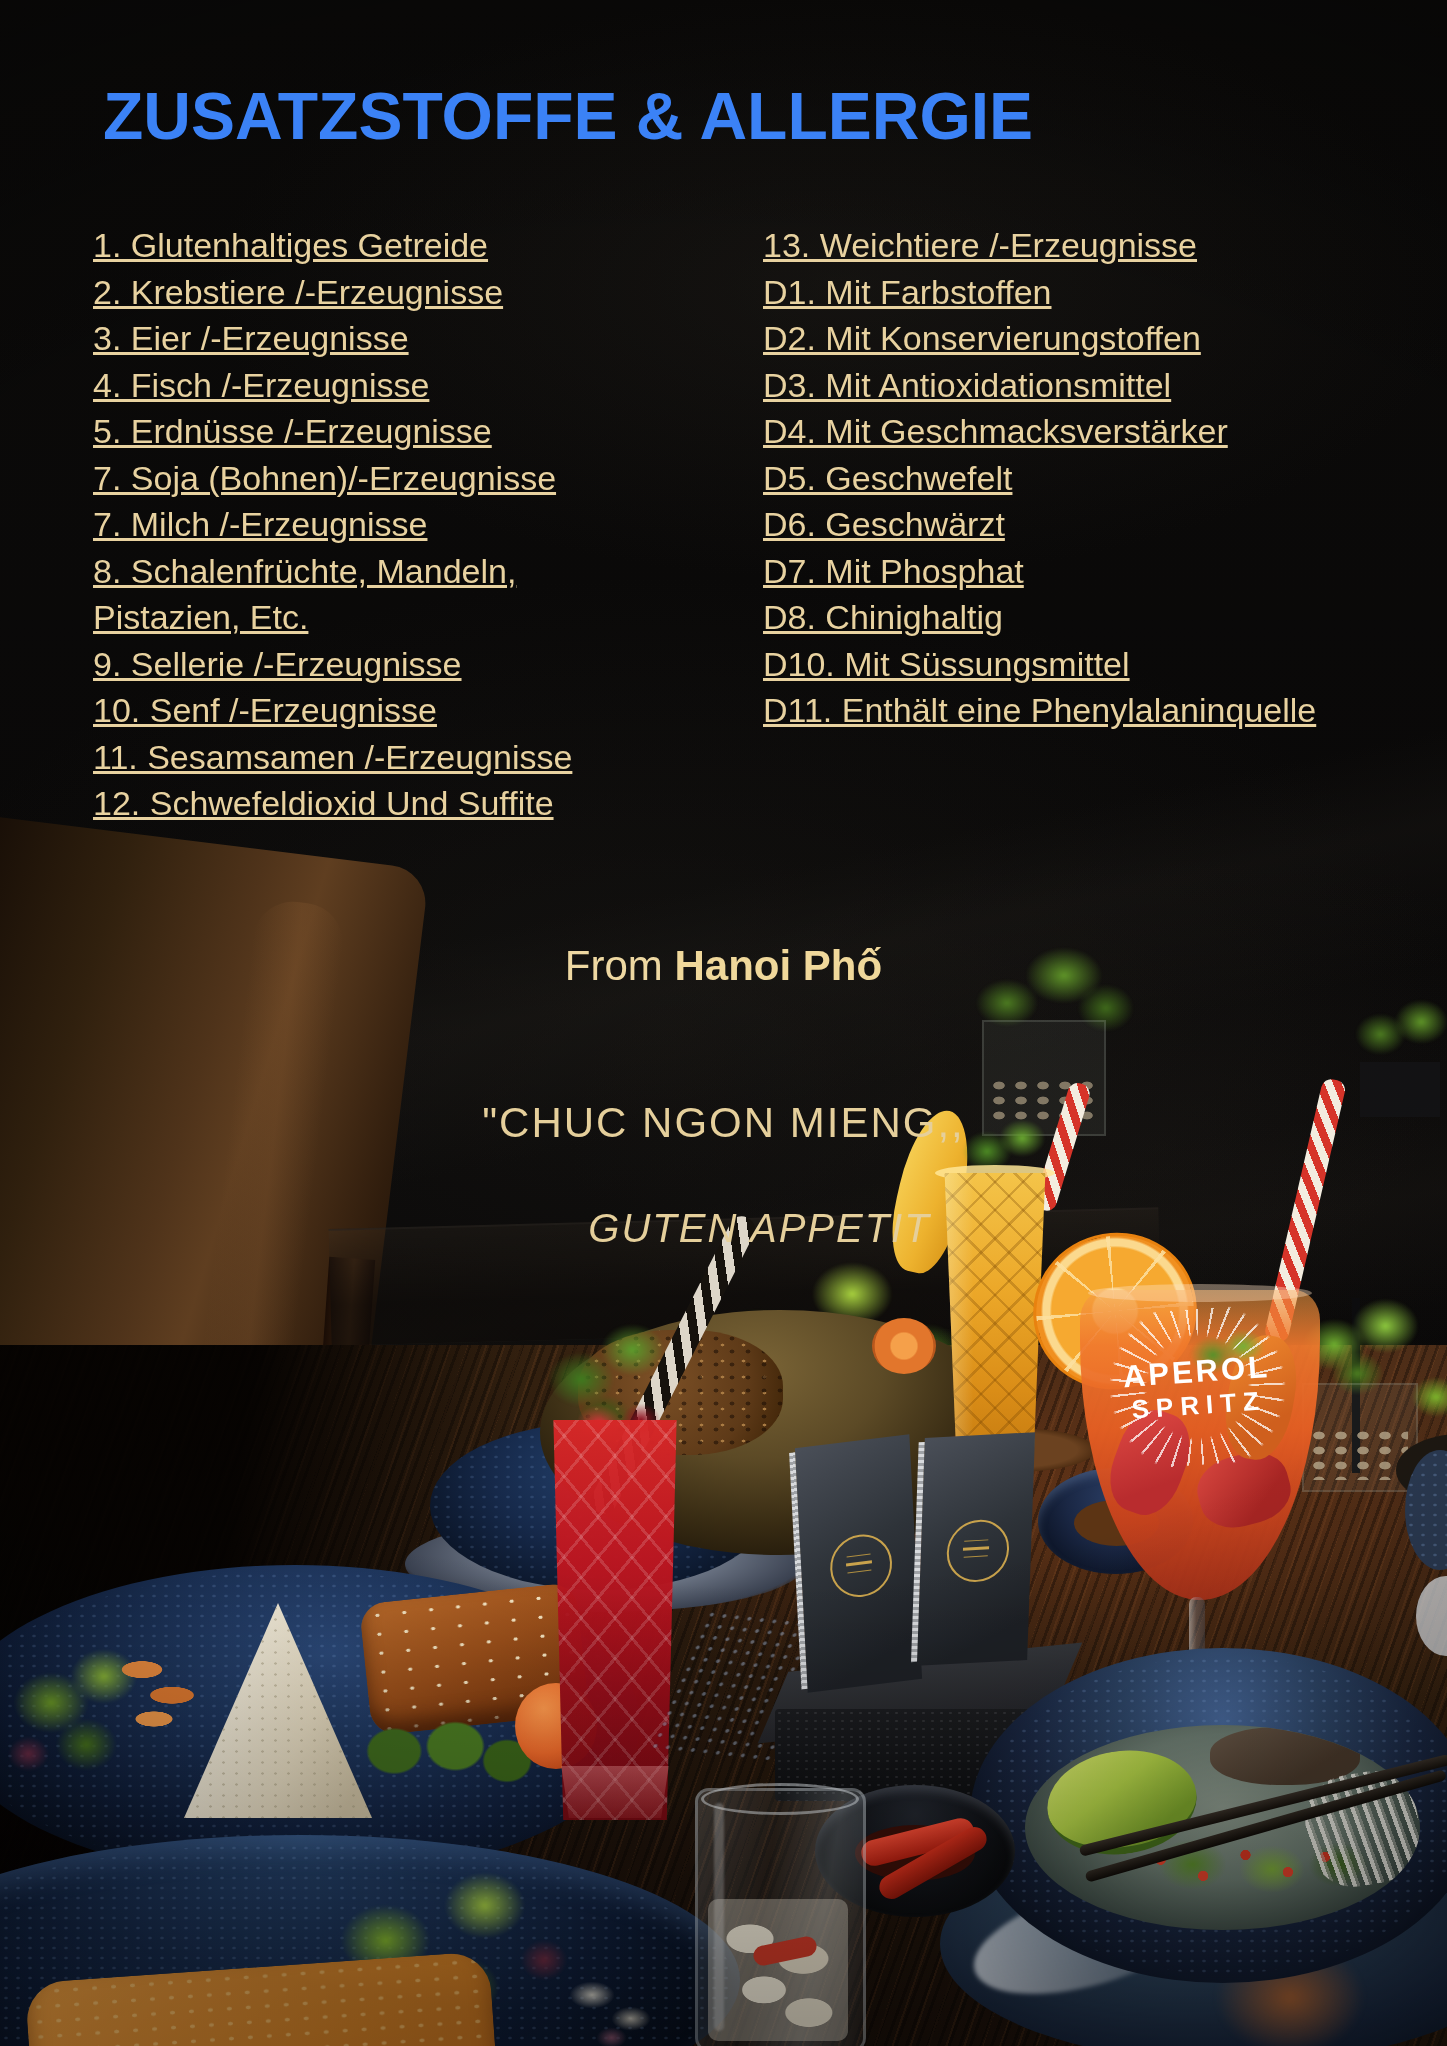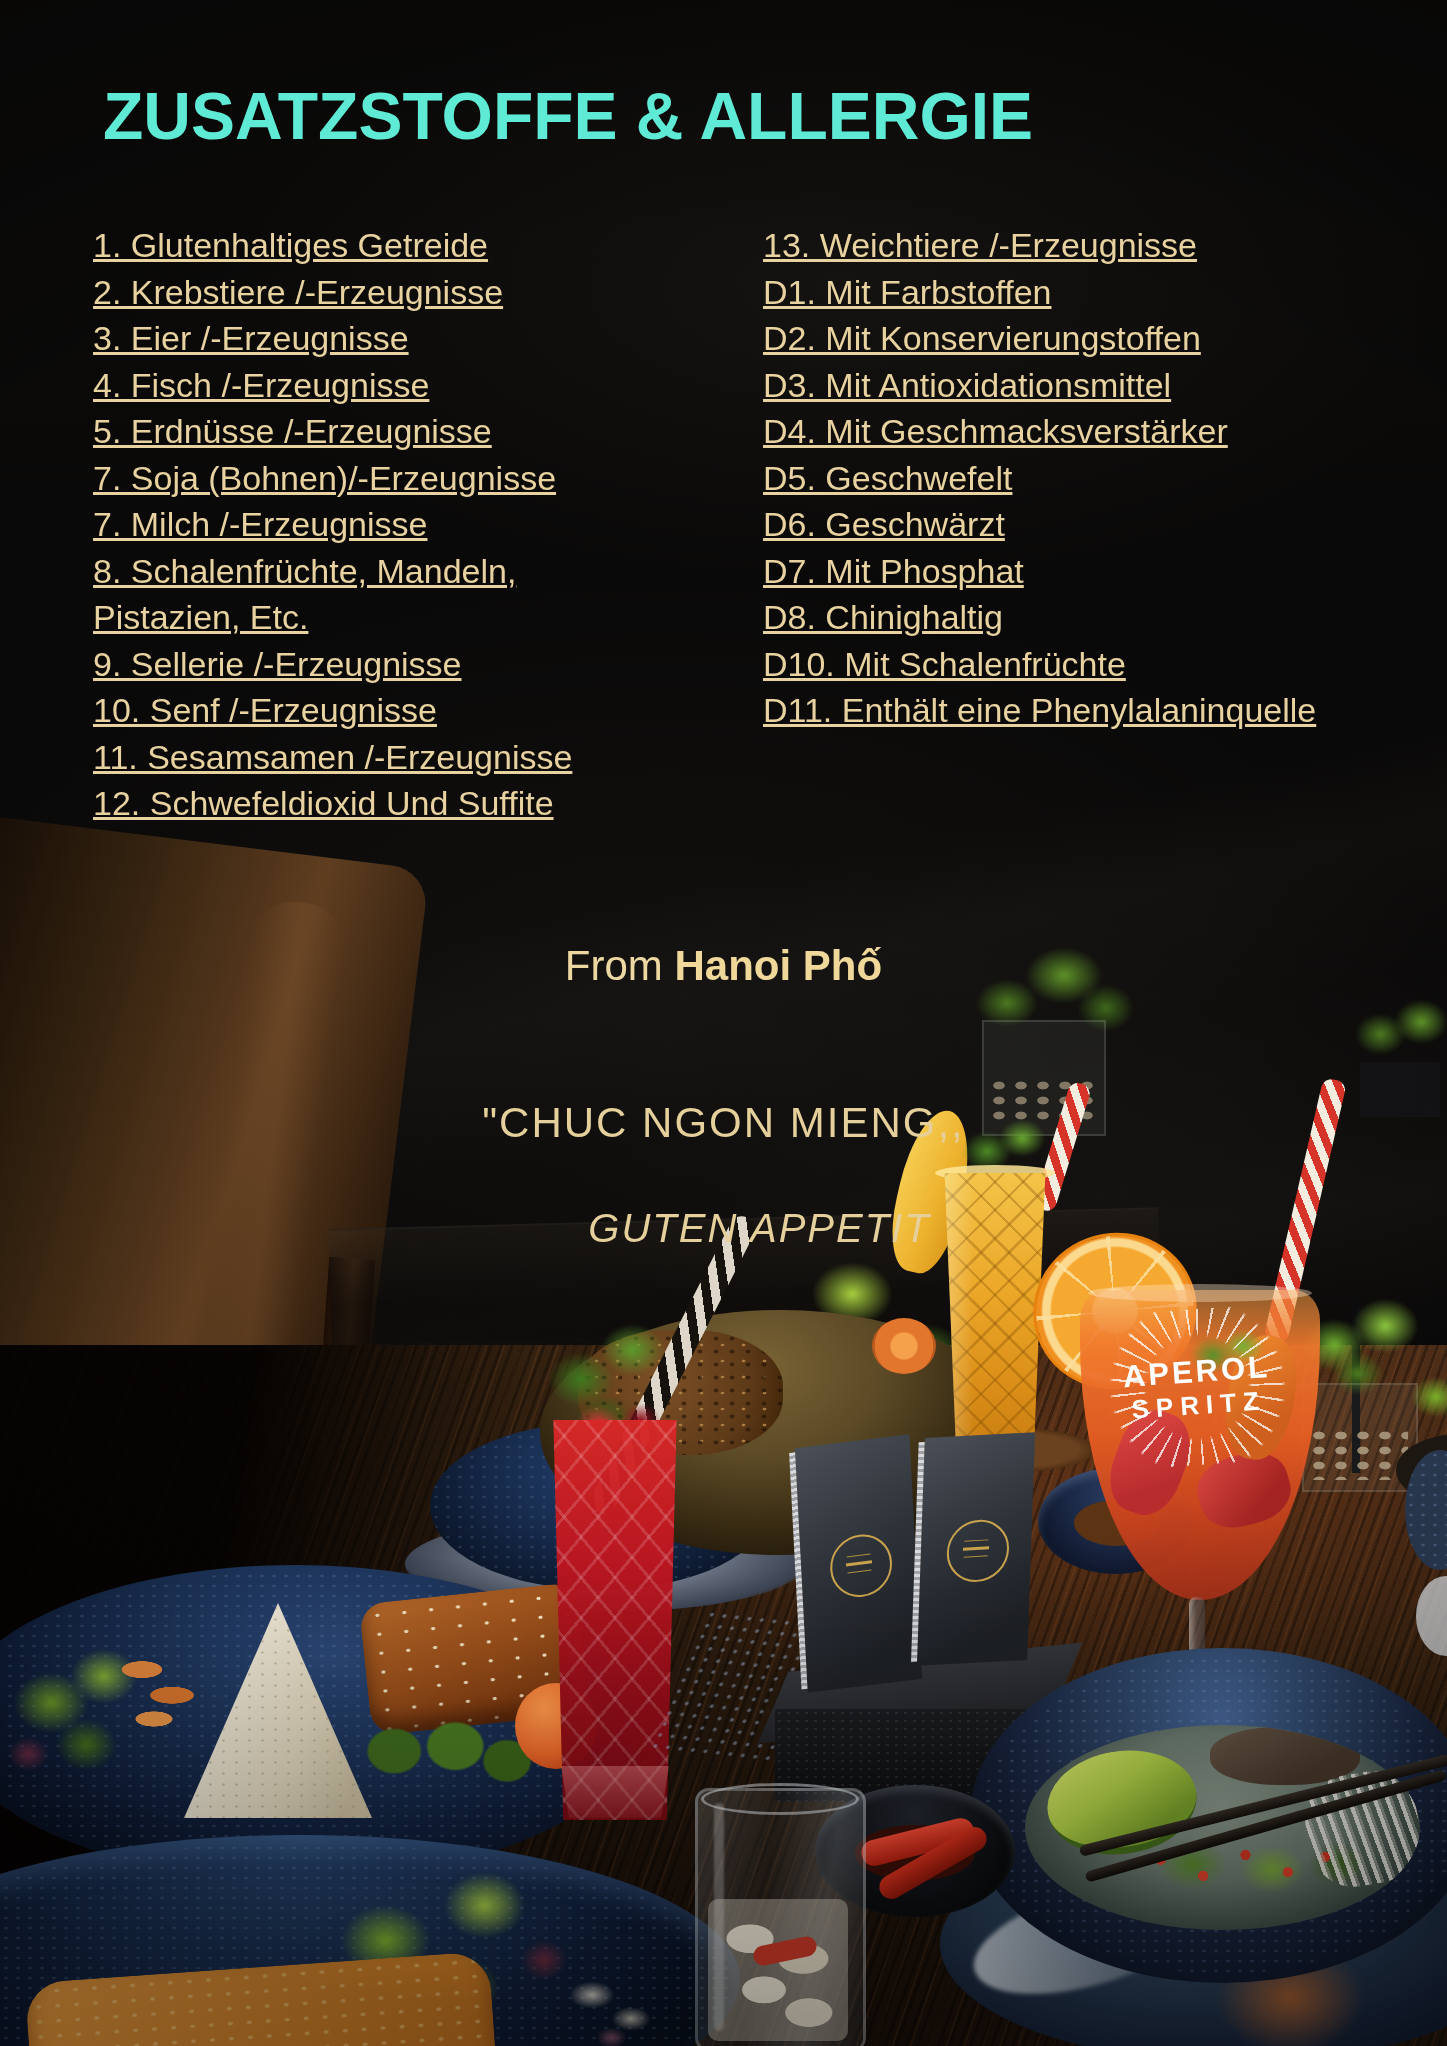--- a/index.html
+++ b/index.html
@@ -11,21 +11,21 @@
     radial-gradient(900px 420px at 58% 14%, rgba(46,42,36,.28), transparent 70%),
     radial-gradient(1100px 620px at 46% 50%, rgba(32,30,26,.40), transparent 72%),
     radial-gradient(820px 400px at 80% 56%, rgba(38,34,30,.30), transparent 72%),
     linear-gradient(168deg, transparent 44%, rgba(22,20,18,.55) 48%, transparent 54%),
     linear-gradient(172deg, transparent 58%, rgba(18,16,14,.6) 62%, transparent 67%),
     linear-gradient(180deg,#0b0a09 0%,#090808 60%,#060505 100%);}
   .vignette{inset:0;z-index:40;pointer-events:none;background:
     radial-gradient(1600px 1100px at 50% 45%, transparent 60%, rgba(0,0,0,.35) 100%);}
   
   .title{left:103px;top:78px;z-index:50;font-size:66px;font-weight:bold;letter-spacing:0;
-         color:#5eead4;white-space:nowrap;}
+         color:#3b82f6;white-space:nowrap;}
   .a-col{top:222px;z-index:50;font-size:34px;line-height:46.5px;font-weight:300;
          color:#e8d2a0;white-space:nowrap;}
   .a-col .a-line{height:46.5px;text-decoration:underline;}
   .from-line{left:0;top:942px;width:100%;z-index:50;text-align:center;font-size:42px;
          color:#eed8a2;}
   .from-line b{font-weight:bold;color:#f0d89b;}
   .quote{left:0;top:1099px;width:100%;z-index:50;text-align:center;font-size:42px;
          font-weight:300;letter-spacing:2px;color:#e5cf9b;}
   .appetit{left:0;top:1206px;width:100%;z-index:50;text-align:center;font-size:40px;
          font-style:italic;font-weight:300;letter-spacing:2px;color:#e5cf9b;margin-left:36px;}
@@ -387,21 +387,21 @@
   <div class="abs a-col" style="left:763px;">
       <div class="a-line">13. Weichtiere /-Erzeugnisse</div>
       <div class="a-line">D1. Mit Farbstoffen</div>
       <div class="a-line">D2. Mit Konservierungstoffen</div>
       <div class="a-line">D3. Mit Antioxidationsmittel</div>
       <div class="a-line">D4. Mit Geschmacksverstärker</div>
       <div class="a-line">D5. Geschwefelt</div>
       <div class="a-line">D6. Geschwärzt</div>
       <div class="a-line">D7. Mit Phosphat</div>
       <div class="a-line">D8. Chinighaltig</div>
-      <div class="a-line">D10. Mit Schalenfrüchte</div>
+      <div class="a-line">D10. Mit Süssungsmittel</div>
       <div class="a-line">D11. Enthält eine Phenylalaninquelle</div>
     </div>
 
   <div class="abs from-line"><span>From </span><b>Hanoi Phố</b></div>
 
   <div class="abs quote">"CHUC NGON MIENG,,</div>
   <div class="abs appetit">GUTEN APPETIT</div>
 
 </div>
 

